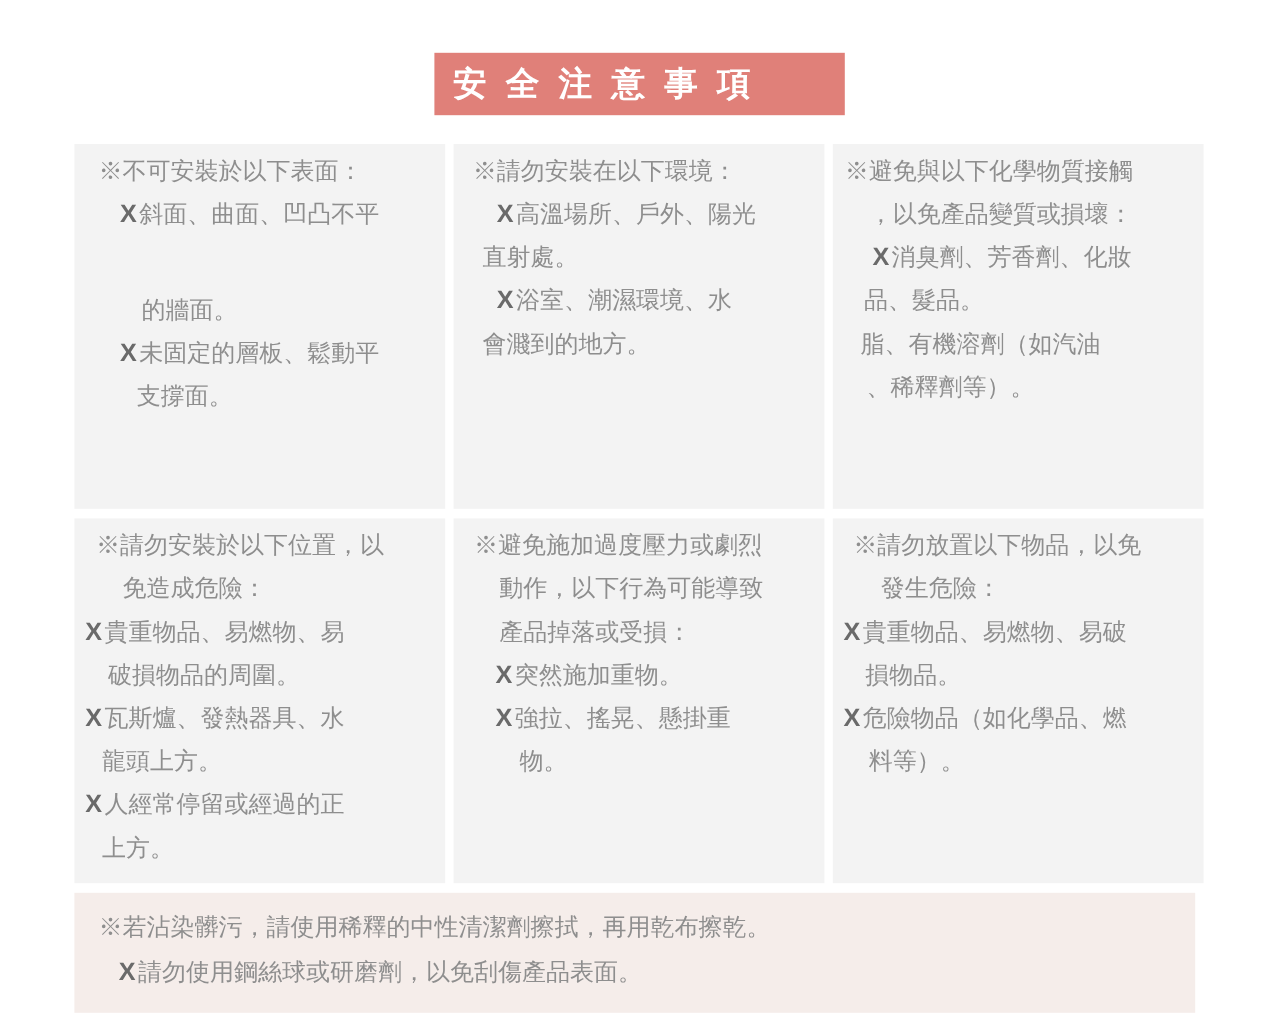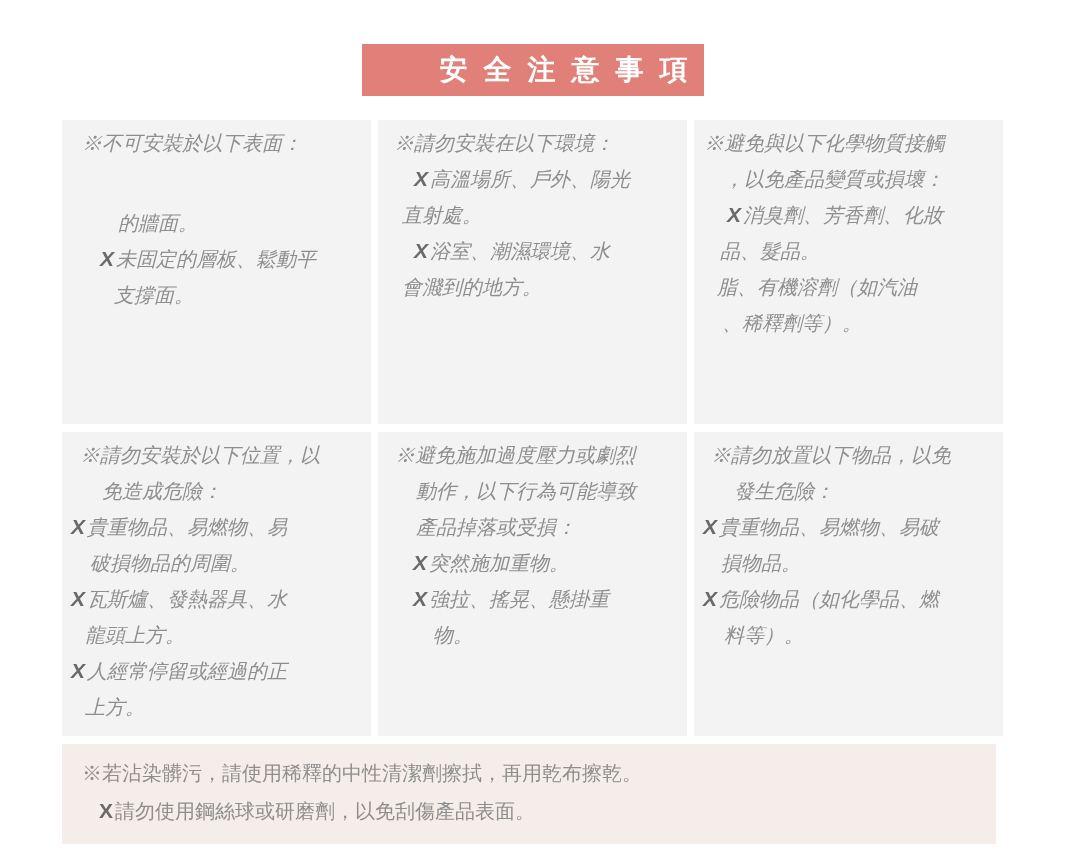--- a/index.html
+++ b/index.html
@@ -24,39 +24,38 @@
     background: var(--page-bg);
     overflow: hidden;
   }
   .title-bar {
     width: 342px;
     height: 52px;
     margin: 44px auto 0 auto;
     background: var(--title-bg);
     display: flex;
     align-items: center;
-    justify-content: flex-end;
+    justify-content: flex-start;
   }
   .title-text {
     color: var(--title-text);
     font-size: 28px;
     font-weight: 700;
     letter-spacing: 16px;
     padding-left: 16px; 
     white-space: nowrap;
   }
   .grid {
     width: 941px;
     margin: 24px 0 0 62px;
     display: grid;
     grid-template-columns: 309px 309px 309px;
     grid-template-rows: 304px 304px;
     column-gap: 7px;
     row-gap: 8px;
-    font-style: italic;
   }
   .wbox {
     background: var(--box-bg);
     padding-top: 5px;
     overflow: hidden;
   }
   .line {
     font-size: 20px;
     line-height: 36px;
     color: var(--body-text);
@@ -85,20 +84,21 @@
 
 <div class="page">
 
   <div class="title-bar">
     <span class="title-text">安全注意事項</span>
   </div>
 
   <div class="grid">
     <section class="wbox">
         <div class="line" style="padding-left: 20px;"><span>※不可安裝於以下表面：</span></div>
+        <div class="line" style="padding-left: 38px;"><span class="x-mark">X</span><span>斜面、曲面、凹凸不平</span></div>
         <div class="line" style="padding-left: 56px; margin-top: 44px;"><span>的牆面。</span></div>
         <div class="line" style="padding-left: 38px;"><span class="x-mark">X</span><span>未固定的層板、鬆動平</span></div>
         <div class="line" style="padding-left: 52px;"><span>支撐面。</span></div>
       </section>
     <section class="wbox">
         <div class="line" style="padding-left: 16px;"><span>※請勿安裝在以下環境：</span></div>
         <div class="line" style="padding-left: 36px;"><span class="x-mark">X</span><span>高溫場所、戶外、陽光</span></div>
         <div class="line" style="padding-left: 24px;"><span>直射處。</span></div>
         <div class="line" style="padding-left: 36px;"><span class="x-mark">X</span><span>浴室、潮濕環境、水</span></div>
         <div class="line" style="padding-left: 24px;"><span>會濺到的地方。</span></div>

